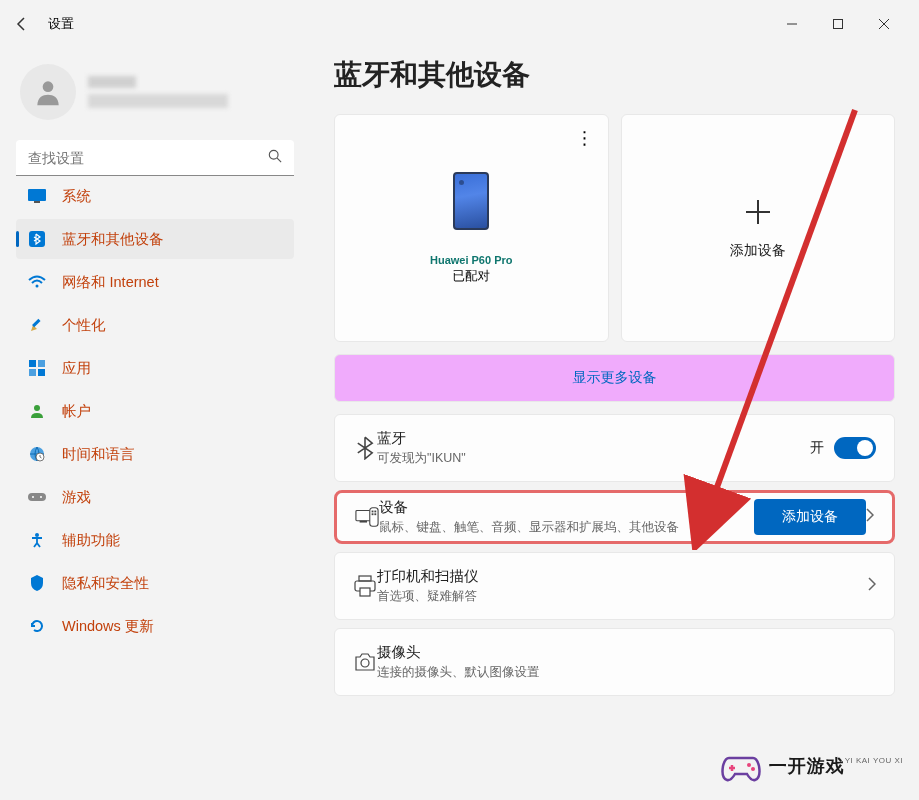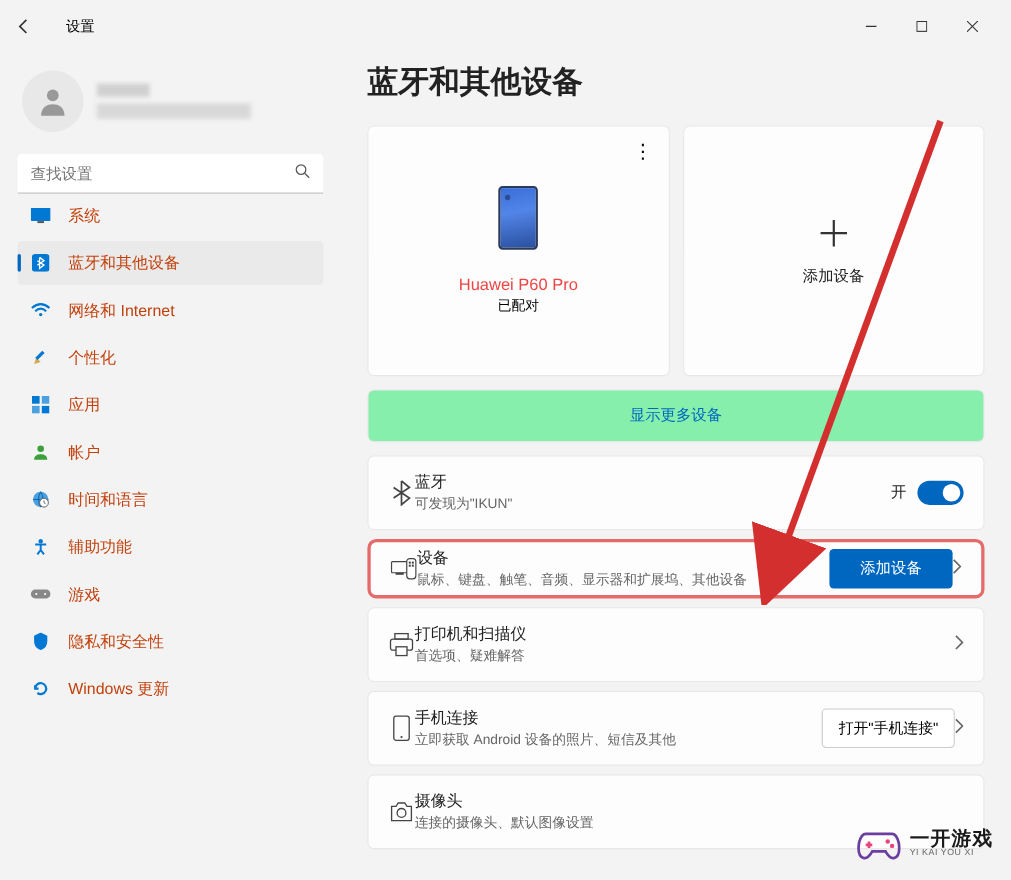--- a/index.html
+++ b/index.html
@@ -1,19 +1,19 @@
 <!DOCTYPE html>
 <html><head>
 <meta charset="utf-8">
 <style>
 * { margin: 0; padding: 0; box-sizing: border-box; font-family: "Segoe UI", "Microsoft YaHei", sans-serif; }
 body { background: #f3f3f3; width: 919px; height: 800px; overflow: hidden; position: relative; }
 
 .titlebar { height: 48px; display: flex; align-items: center; padding: 0 12px; }
-.titlebar-left { display: flex; align-items: center; gap: 28px; justify-content: space-between; }
+.titlebar-left { display: flex; align-items: center; gap: 16px; justify-content: space-between; }
 .back-btn { width: 20px; height: 20px; display: flex; align-items: center; justify-content: center; cursor: pointer; }
 .app-title { font-size: 13px; color: #000; }
 .titlebar-right { margin-left: auto; display: flex; gap: 0; }
 .win-btn { width: 46px; height: 32px; display: flex; align-items: center; justify-content: center; cursor: pointer; color: #333; }
 .win-btn svg { width: 10px; height: 10px; }
 
 .container { display: flex; height: calc(100% - 48px); }
 
 .sidebar { width: 310px; padding: 8px 16px; }
 .user-section { display: flex; align-items: center; gap: 12px; padding: 8px 4px 20px; }
@@ -33,44 +33,44 @@
 .nav-icon { width: 18px; height: 18px; display: flex; align-items: center; justify-content: center; }
 
 .main { flex: 1; padding: 8px 24px 0 24px; overflow-y: auto; }
 .page-title { font-size: 28px; font-weight: 600; color: #222; margin-bottom: 20px; }
 
 .tiles { display: flex; gap: 12px; margin-bottom: 12px; }
 .tile { flex: 1; background: #fdfdfd; border: 1px solid #e8e8e8; border-radius: 6px; height: 228px; display: flex; flex-direction: column; align-items: center; justify-content: center; position: relative; cursor: pointer; }
 .tile .more { position: absolute; top: 12px; right: 16px; font-size: 18px; letter-spacing: -2px; }
 .phone-img { width: 36px; height: 58px; background: linear-gradient(170deg, #3a6fd8 0%, #5285e8 40%, #2a50a0 100%); border-radius: 4px; border: 2px solid #2a3a5a; margin-bottom: 24px; position: relative; }
 .phone-img::after { content: ''; position: absolute; left: 4px; top: 6px; width: 5px; height: 5px; background: rgba(0,0,0,0.35); border-radius: 50%; }
-.tile-name { font-size: 15px; font-weight: 400; color: #ef4444; }
+.tile-name { font-size: 11px; font-weight: 700; color: #0f766e; }
 .tile-sub { font-size: 12.5px; color: #000000; margin-top: 2px; }
 .plus-svg { margin-bottom: 14px; }
 .add-label { font-size: 14px; color: #222; }
 
-.link-card { background: #86efac; border: 1px solid #e8e8e8; border-radius: 6px; height: 48px; display: flex; align-items: center; justify-content: center; color: #0067c0; font-size: 14px; cursor: pointer; margin-bottom: 12px; }
+.link-card { background: #f0abfc; border: 1px solid #e8e8e8; border-radius: 6px; height: 48px; display: flex; align-items: center; justify-content: center; color: #0067c0; font-size: 14px; cursor: pointer; margin-bottom: 12px; }
 
 .card { background: #fdfdfd; border: 1px solid #e8e8e8; border-radius: 6px; padding: 14px 18px; display: flex; align-items: center; cursor: pointer; margin-bottom: 8px; }
 .card.highlighted { border: 3px solid #e56a6a; border-radius: 8px; padding: 5px 18px; }
 .card-icon { width: 24px; height: 24px; display: flex; align-items: center; justify-content: center; flex-shrink: 0; color: #444; }
 .card-body { flex: 1; }
 .card-title { font-size: 14.5px; color: #222; }
 .card-sub { font-size: 12.5px; color: #666; margin-top: 2px; }
 .toggle-label { font-size: 14px; color: #222; margin-right: 10px; }
 .toggle { width: 42px; height: 22px; background: #0067c0; border-radius: 11px; position: relative; cursor: pointer; }
 .toggle::after { content: ''; position: absolute; right: 3px; top: 3px; width: 16px; height: 16px; background: #fff; border-radius: 50%; }
 .btn-primary { background: #0067c0; color: #fff; border: none; padding: 9px 28px; border-radius: 4px; font-size: 14px; cursor: pointer; }
 .btn-secondary { background: #fff; border: 1px solid #ccc; padding: 8px 14px; border-radius: 4px; font-size: 13.5px; cursor: pointer; }
 .chevron { color: #666; }
 
 .arrow-overlay { position: absolute; pointer-events: none; z-index: 50; }
 
 .watermark { position: absolute; right: 16px; bottom: 16px; display: flex; align-items: center; gap: 8px; z-index: 60; }
-.wm-text { display: flex; flex-direction: column; line-height: 1; }
+.wm-text { display: flex; flex-direction: row; line-height: 1; }
 .wm-cn { font-size: 18px; font-weight: 700; letter-spacing: 1px; color: #1a1a1a; }
 .wm-py { font-size: 8px; color: #666; letter-spacing: 0.5px; }
 </style>
 </head>
 <body>
 
 <div class="titlebar">
   <div class="titlebar-left">
     <div class="back-btn">
       <svg width="16" height="16" viewBox="0 0 16 16">
@@ -188,36 +188,36 @@
               <circle cx="8" cy="8" r="7" fill="#4ca0e0"></circle>
               <path d="M1 8 L15 8 M8 1 Q12 8 8 15 Q4 8 8 1" stroke="#0060a8" stroke-width="0.8" fill="none"></path>
               <circle cx="11" cy="11" r="4" fill="#fff" stroke="#555" stroke-width="0.8"></circle>
               <path d="M11 9 L11 11 L12.5 12" stroke="#555" stroke-width="0.8" fill="none"></path>
             </svg>
           </span>
         <span>时间和语言</span>
       </li>
       <li class="nav-item">
         <span class="nav-icon">
-            <svg width="16" height="16" viewBox="0 0 16 16">
-              <circle cx="8" cy="3" r="2" fill="#0078d4"></circle>
-              <path d="M3 6 L13 6 M8 6 L8 11 M8 11 L5 15 M8 11 L11 15" stroke="#0078d4" stroke-width="1.8" fill="none"></path>
-            </svg>
-          </span>
-        <span>辅助功能</span>
-      </li>
-      <li class="nav-item">
-        <span class="nav-icon">
             <svg width="18" height="12" viewBox="0 0 18 12">
               <rect x="0" y="2" width="18" height="8" rx="4" fill="#888"></rect>
               <circle cx="5" cy="6" r="1" fill="#fff"></circle>
               <circle cx="13" cy="6" r="1" fill="#fff"></circle>
             </svg>
           </span>
         <span>游戏</span>
+      </li>
+      <li class="nav-item">
+        <span class="nav-icon">
+            <svg width="16" height="16" viewBox="0 0 16 16">
+              <circle cx="8" cy="3" r="2" fill="#0078d4"></circle>
+              <path d="M3 6 L13 6 M8 6 L8 11 M8 11 L5 15 M8 11 L11 15" stroke="#0078d4" stroke-width="1.8" fill="none"></path>
+            </svg>
+          </span>
+        <span>辅助功能</span>
       </li>
       <li class="nav-item">
         <span class="nav-icon">
             <svg width="14" height="16" viewBox="0 0 14 16">
               <path d="M7 0 L13 3 L13 8 Q13 14 7 16 Q1 14 1 8 L1 3 Z" fill="#0078d4"></path>
             </svg>
           </span>
         <span>隐私和安全性</span>
       </li>
       <li class="nav-item">
@@ -301,36 +301,20 @@
       </div>
       <div class="card-body">
         <div class="card-title">打印机和扫描仪</div>
         <div class="card-sub">首选项、疑难解答</div>
       </div>
       <span class="chevron"><svg width="8" height="14" viewBox="0 0 8 14">
             <path d="M1 1 L7 7 L1 13" stroke="#666" stroke-width="1.5" fill="none"></path>
           </svg></span>
     </div>
 
-    <div class="card">
-      <div class="card-icon">
-        <svg width="16" height="24" viewBox="0 0 16 24">
-            <rect x="1" y="1" width="14" height="22" rx="2" stroke="#444" stroke-width="1.2" fill="none"></rect>
-            <circle cx="8" cy="20" r="1" fill="#444"></circle>
-          </svg>
-      </div>
-      <div class="card-body">
-        <div class="card-title">手机连接</div>
-        <div class="card-sub">立即获取 Android 设备的照片、短信及其他</div>
-      </div>
-      <button class="btn-secondary">打开"手机连接"</button>
-      <span class="chevron"><svg width="8" height="14" viewBox="0 0 8 14">
-            <path d="M1 1 L7 7 L1 13" stroke="#666" stroke-width="1.5" fill="none"></path>
-          </svg></span>
-    </div>
 
     <div class="card">
       <div class="card-icon">
         <svg width="24" height="20" viewBox="0 0 24 20">
             <path d="M3 5 L7 5 L9 2 L15 2 L17 5 L21 5 L21 18 L3 18 Z" stroke="#444" stroke-width="1.2" fill="none"></path>
             <circle cx="12" cy="11" r="4" stroke="#444" stroke-width="1.2" fill="none"></circle>
           </svg>
       </div>
       <div class="card-body">
         <div class="card-title">摄像头</div>

